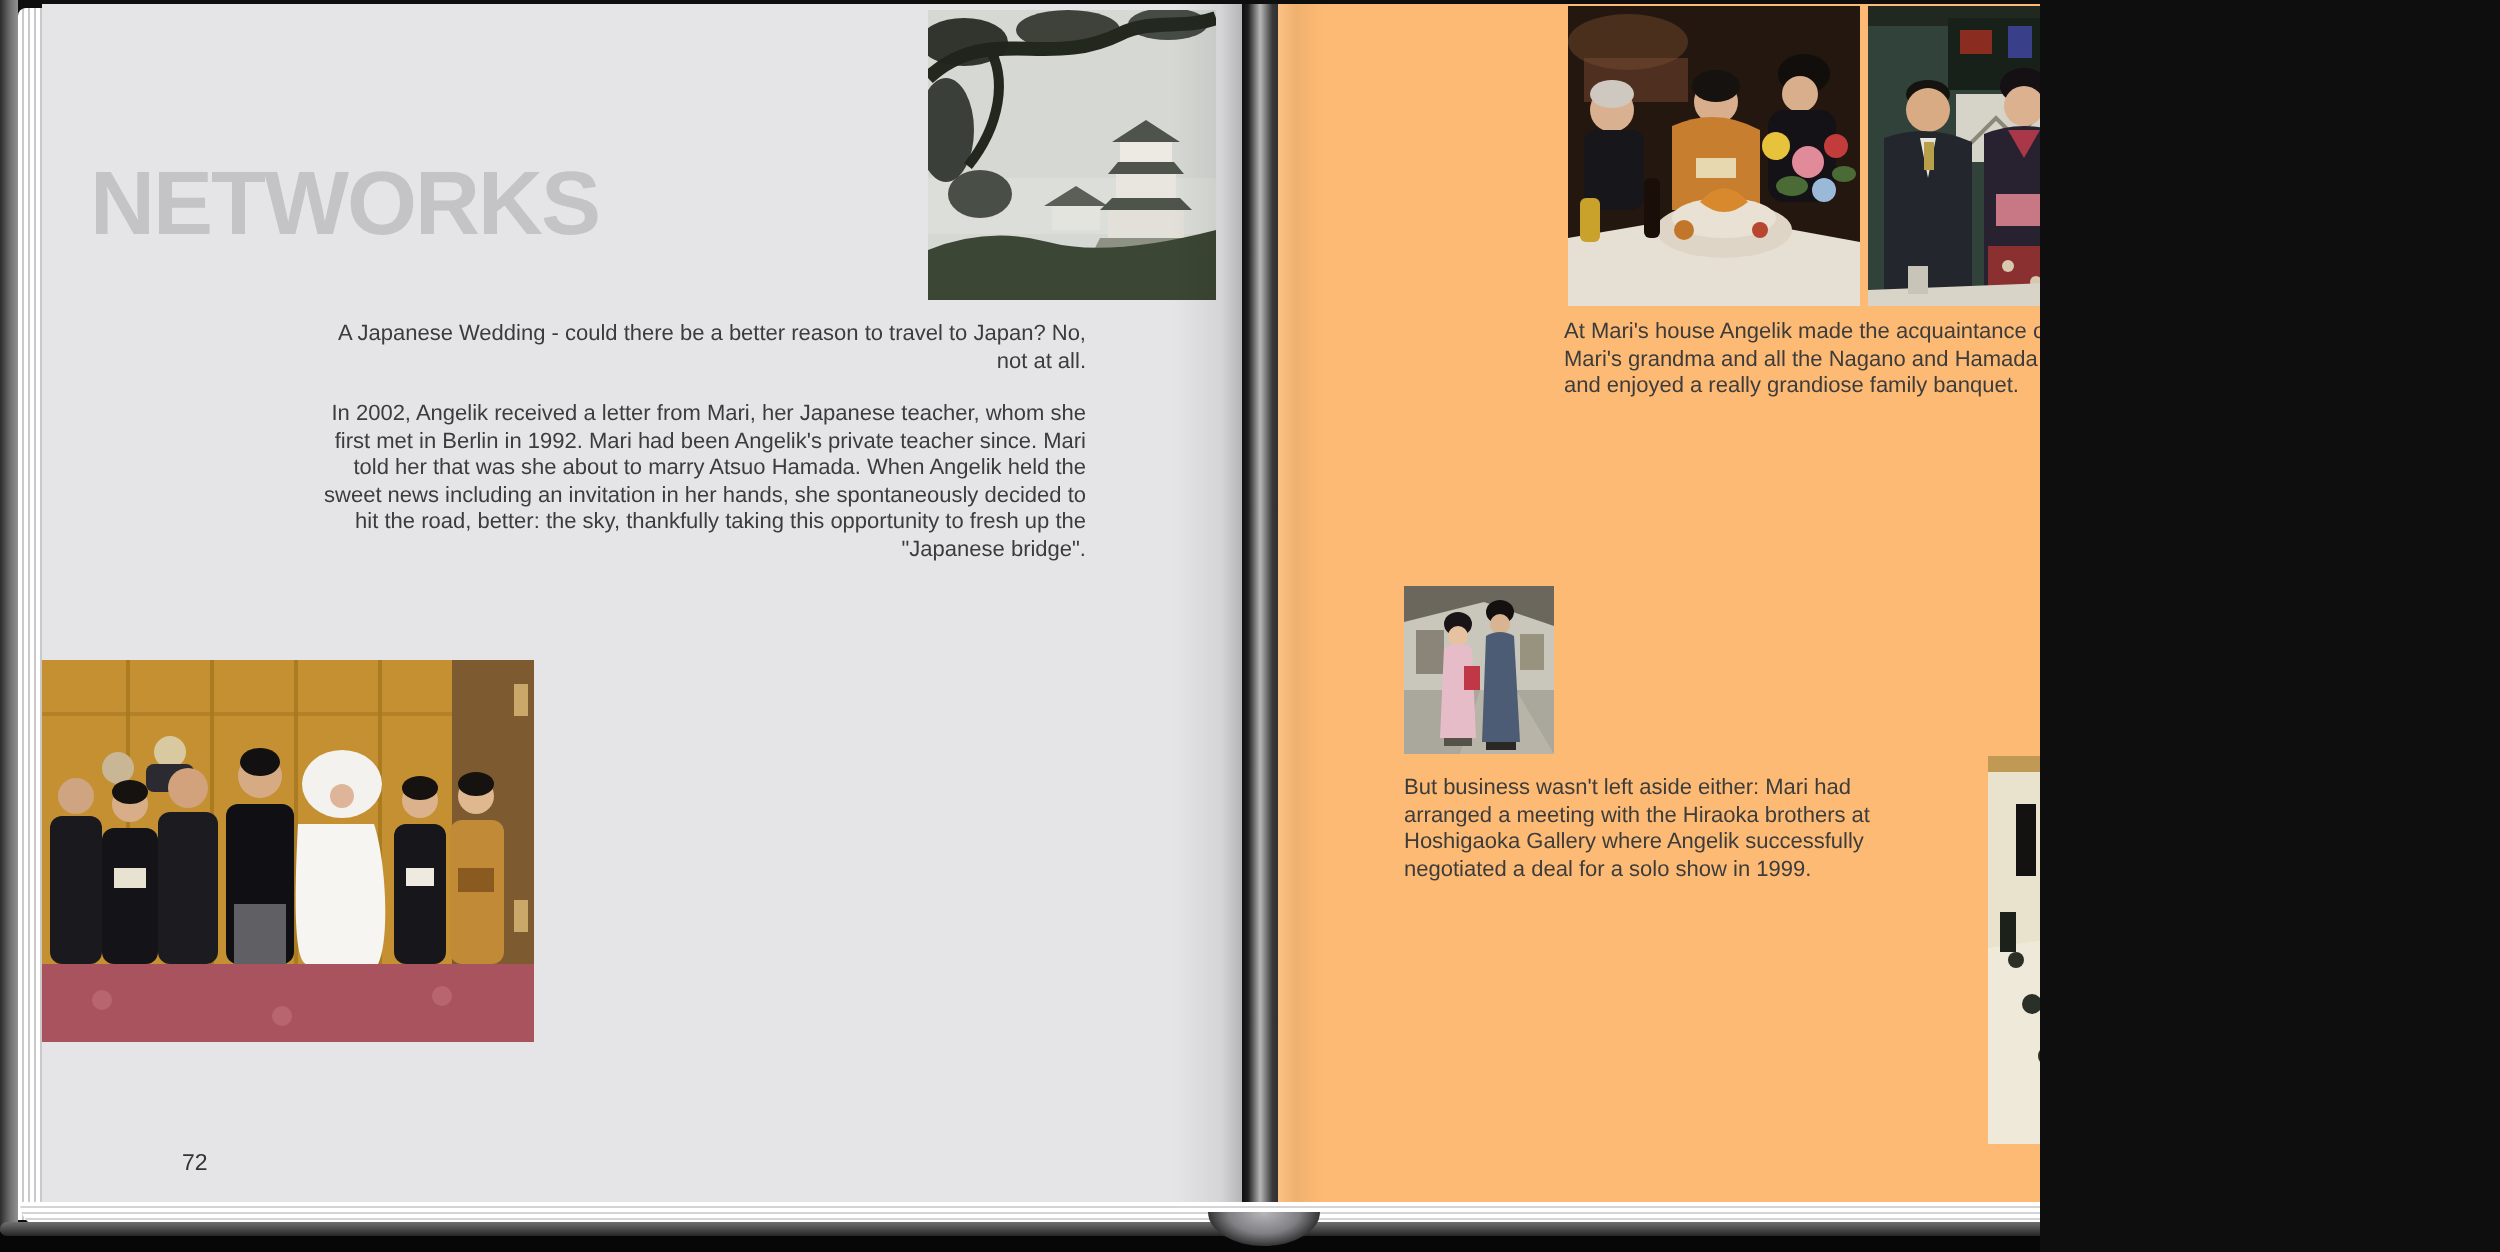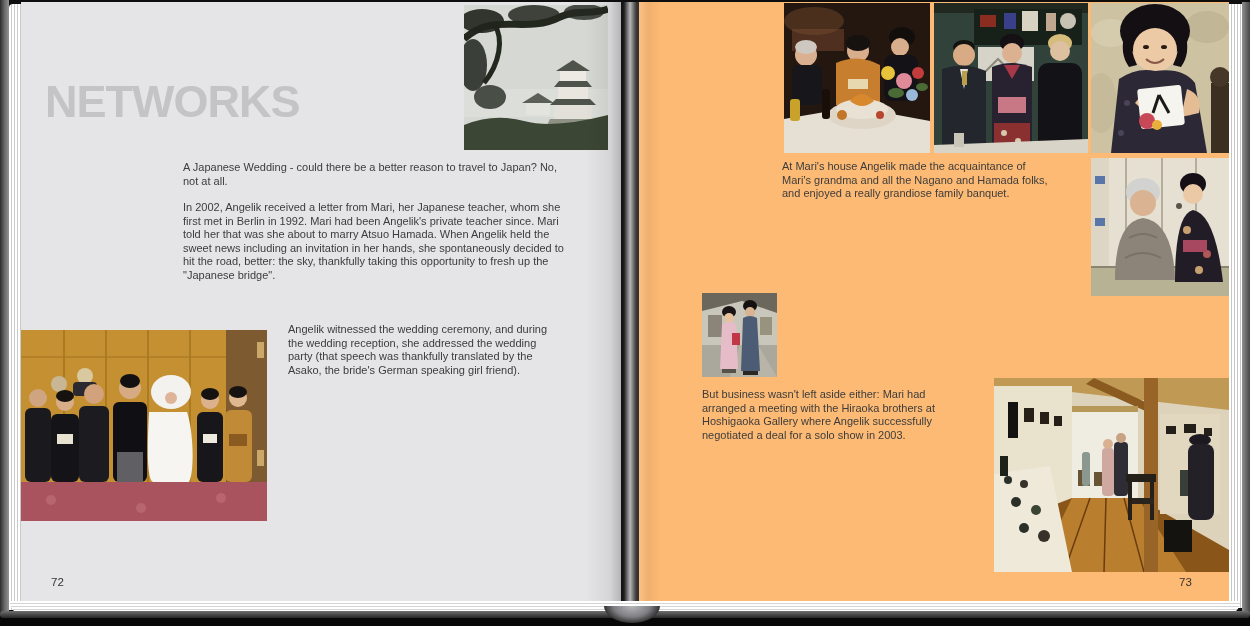--- a/index.html
+++ b/index.html
@@ -1,16 +1,16 @@
 <!DOCTYPE html>
 <html><head>
 <meta charset="utf-8">
 <style>
   html,body{margin:0;padding:0;background:#0e0e0e;}
-  #stage{position:relative;width:1250px;height:626px;overflow:hidden;
+  #stage{position:relative;width:1020px;height:626px;overflow:hidden;
          font-family:"Liberation Sans",sans-serif;background:#0e0e0e;}
   
   .cover-left{position:absolute;left:0;top:0;height:616px;width:9px;
       background:linear-gradient(to right,#2c2c2c,#6e6e6e 55%,#929292);}
   .stack-left{position:absolute;left:9px;top:4px;height:606px;width:12px;
       background:repeating-linear-gradient(to right,#ffffff 0 2px,#c9c9c9 2px 3px);
       border-top-left-radius:4px;}
   .stack-right{position:absolute;left:1229px;top:4px;height:604px;width:13px;
       background:repeating-linear-gradient(to right,#ffffff 0 2px,#c6c6c6 2px 3px);}
   .cover-right{position:absolute;left:1242px;top:2px;height:612px;width:8px;
@@ -30,26 +30,26 @@
   .bottom-black{position:absolute;left:0;top:616px;width:1250px;height:10px;z-index:39;background:#070707;}
   .spine-bump{position:absolute;left:604px;top:606px;width:56px;height:17px;z-index:42;
       background:radial-gradient(ellipse at 50% 0%,#b8b8bb 0%,#808084 45%,#1d1d1d 78%);
       border-radius:0 0 28px 28px / 0 0 17px 17px;}
   
   .title{position:absolute;left:24px;top:74px;font-size:45px;font-weight:bold;
       letter-spacing:-1px;color:#c4c4c7;}
   .txt{position:absolute;font-size:11px;line-height:13.5px;color:#3c3c3c;}
   .txt p{margin:0 0 13px;}
   .txt p:last-child{margin-bottom:0;}
-  .pagenum{position:absolute;top:574px;font-size:11.5px;color:#333;}
+  .pagenum{position:absolute;top:574px;font-size:11.5px;color:#333;margin-left:40px;}
   .photo{position:absolute;overflow:hidden;background:#bbb;}
   .photo svg{display:block;width:100%;height:100%;}
   
   .ph-castle{left:443px;top:3px;width:144px;height:145px;}
-  .tx-intro{left:162px;top:159px;width:382px;}
+  .tx-intro{left:140px;top:159px;width:382px;text-align:right;}
   .ph-wedding{left:0px;top:328px;width:246px;height:191px;}
   .tx-wedding{left:267px;top:321px;width:268px;}
   .pn-left{left:30px;}
   
   .ph-banquet{left:145px;top:1px;width:146px;height:150px;}
   .ph-family{left:295px;top:1px;width:154px;height:150px;}
   .ph-card{left:452px;top:1px;width:138px;height:150px;}
   .tx-banquet{left:143px;top:158px;width:268px;}
   .ph-grandma{left:452px;top:156px;width:138px;height:138px;}
   .ph-couple{left:63px;top:291px;width:75px;height:84px;}
@@ -139,21 +139,20 @@
         <rect x="176" y="82" width="26" height="70" rx="6" fill="#17171b"></rect>
         <rect x="182" y="104" width="14" height="9" fill="#eeeae0"></rect>
         <circle cx="217" cy="68" r="9" fill="#e0b890"></circle>
         <ellipse cx="217" cy="62" rx="9" ry="6" fill="#16120f"></ellipse>
         <rect x="204" y="80" width="27" height="72" rx="6" fill="#c08a36"></rect>
         <rect x="208" y="104" width="18" height="12" fill="#8a5a20"></rect>
       </svg>
     </div>
 
     <div class="txt tx-wedding">
-      <p>Angelik witnessed the wedding ceremony, and during the wedding reception, she addressed the wedding party  (that speech was thankfully translated by the Asako, the bride's German speaking girl friend).</p>
     </div>
 
     <div class="pagenum pn-left">72</div>
   </div>
 
   <div class="page page-right">
 
     <div class="photo ph-banquet">
       <svg viewBox="0 0 146 150" preserveAspectRatio="none">
         <rect width="146" height="150" fill="#241710"></rect>
@@ -292,21 +291,21 @@
         <rect x="30" y="40" width="8" height="12" fill="#c03848"></rect>
         <ellipse cx="48" cy="13" rx="7" ry="6" fill="#14100f"></ellipse>
         <circle cx="48" cy="19" r="5" fill="#d8b492"></circle>
         <path d="M39 78 L41 25 Q48 21 55 25 L58 78 Z" fill="#4c5c74"></path>
         <rect x="20" y="76" width="14" height="4" fill="#55524a"></rect>
         <rect x="41" y="78" width="15" height="4" fill="#2a2824"></rect>
       </svg>
     </div>
 
     <div class="txt tx-mochi">
-      <p>But business wasn't left aside either: Mari had arranged a meeting with the Hiraoka brothers at Hoshigaoka Gallery where Angelik successfully negotiated a deal for a solo show in 2003.</p>
+      <p>But business wasn't left aside either: Mari had arranged a meeting with the Hiraoka brothers at Hoshigaoka Gallery where Angelik successfully negotiated a deal for a solo show in 1999.</p>
     </div>
 
     <div class="photo ph-gallery">
       <svg viewBox="0 0 235 194" preserveAspectRatio="none">
         <rect width="235" height="194" fill="#ddd3ba"></rect>
         <path d="M0 0 H235 V32 L60 12 L0 8 Z" fill="#c09a55"></path>
         <path d="M100 0 L164 30 L158 36 L92 6 Z" fill="#8a5a20"></path>
         <rect x="78" y="28" width="66" height="92" fill="#efece2"></rect>
         <rect x="78" y="28" width="66" height="6" fill="#b89858"></rect>
         <rect x="84" y="92" width="12" height="16" fill="#6a5436"></rect>

